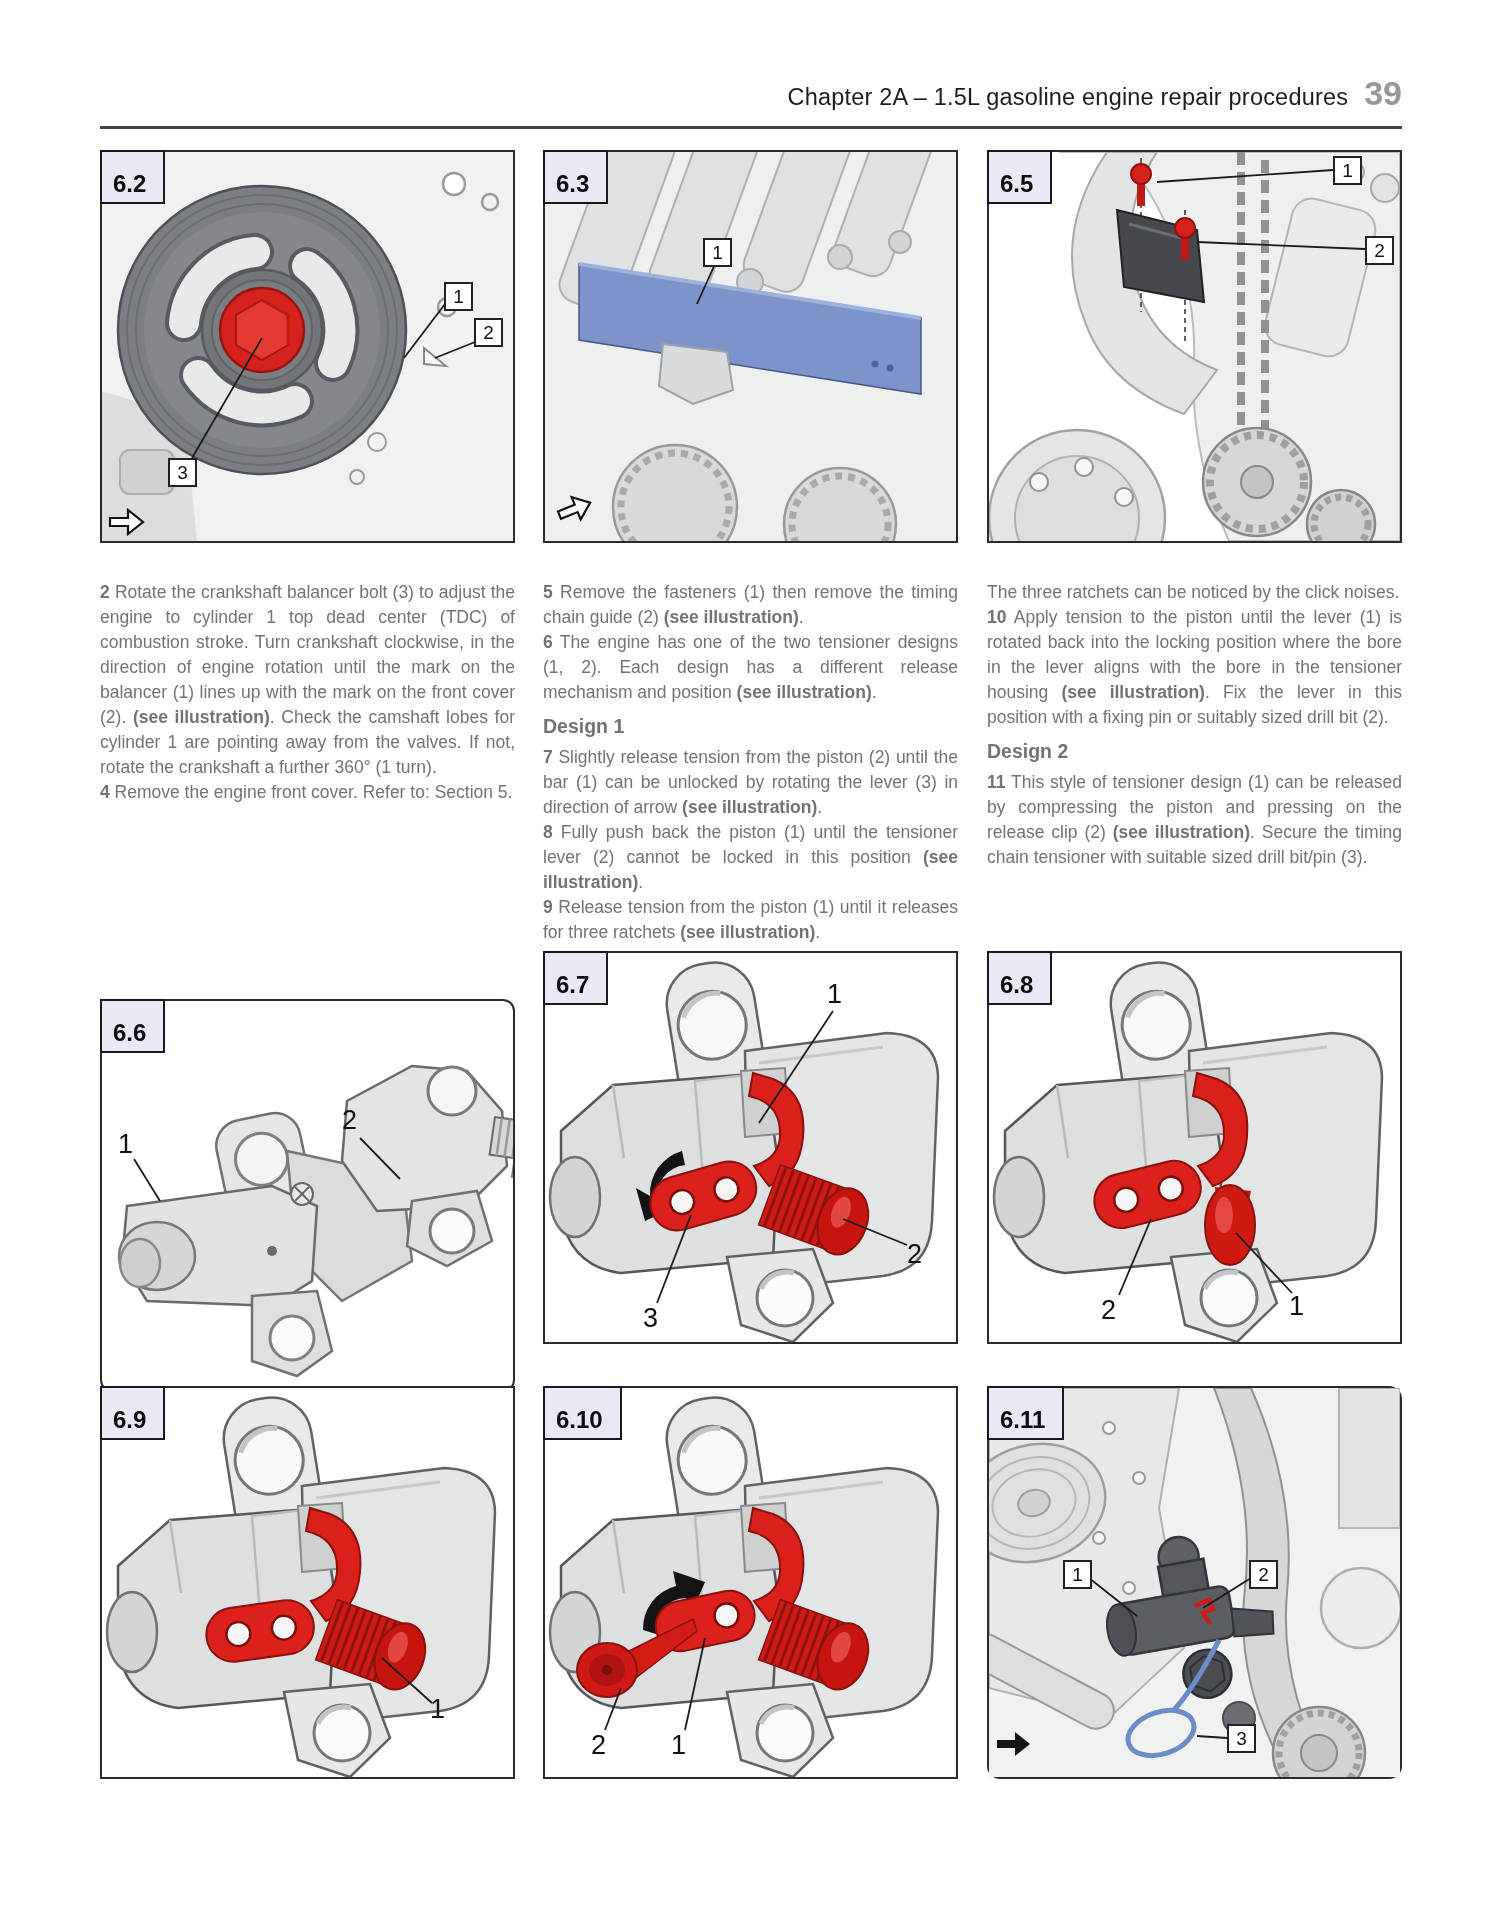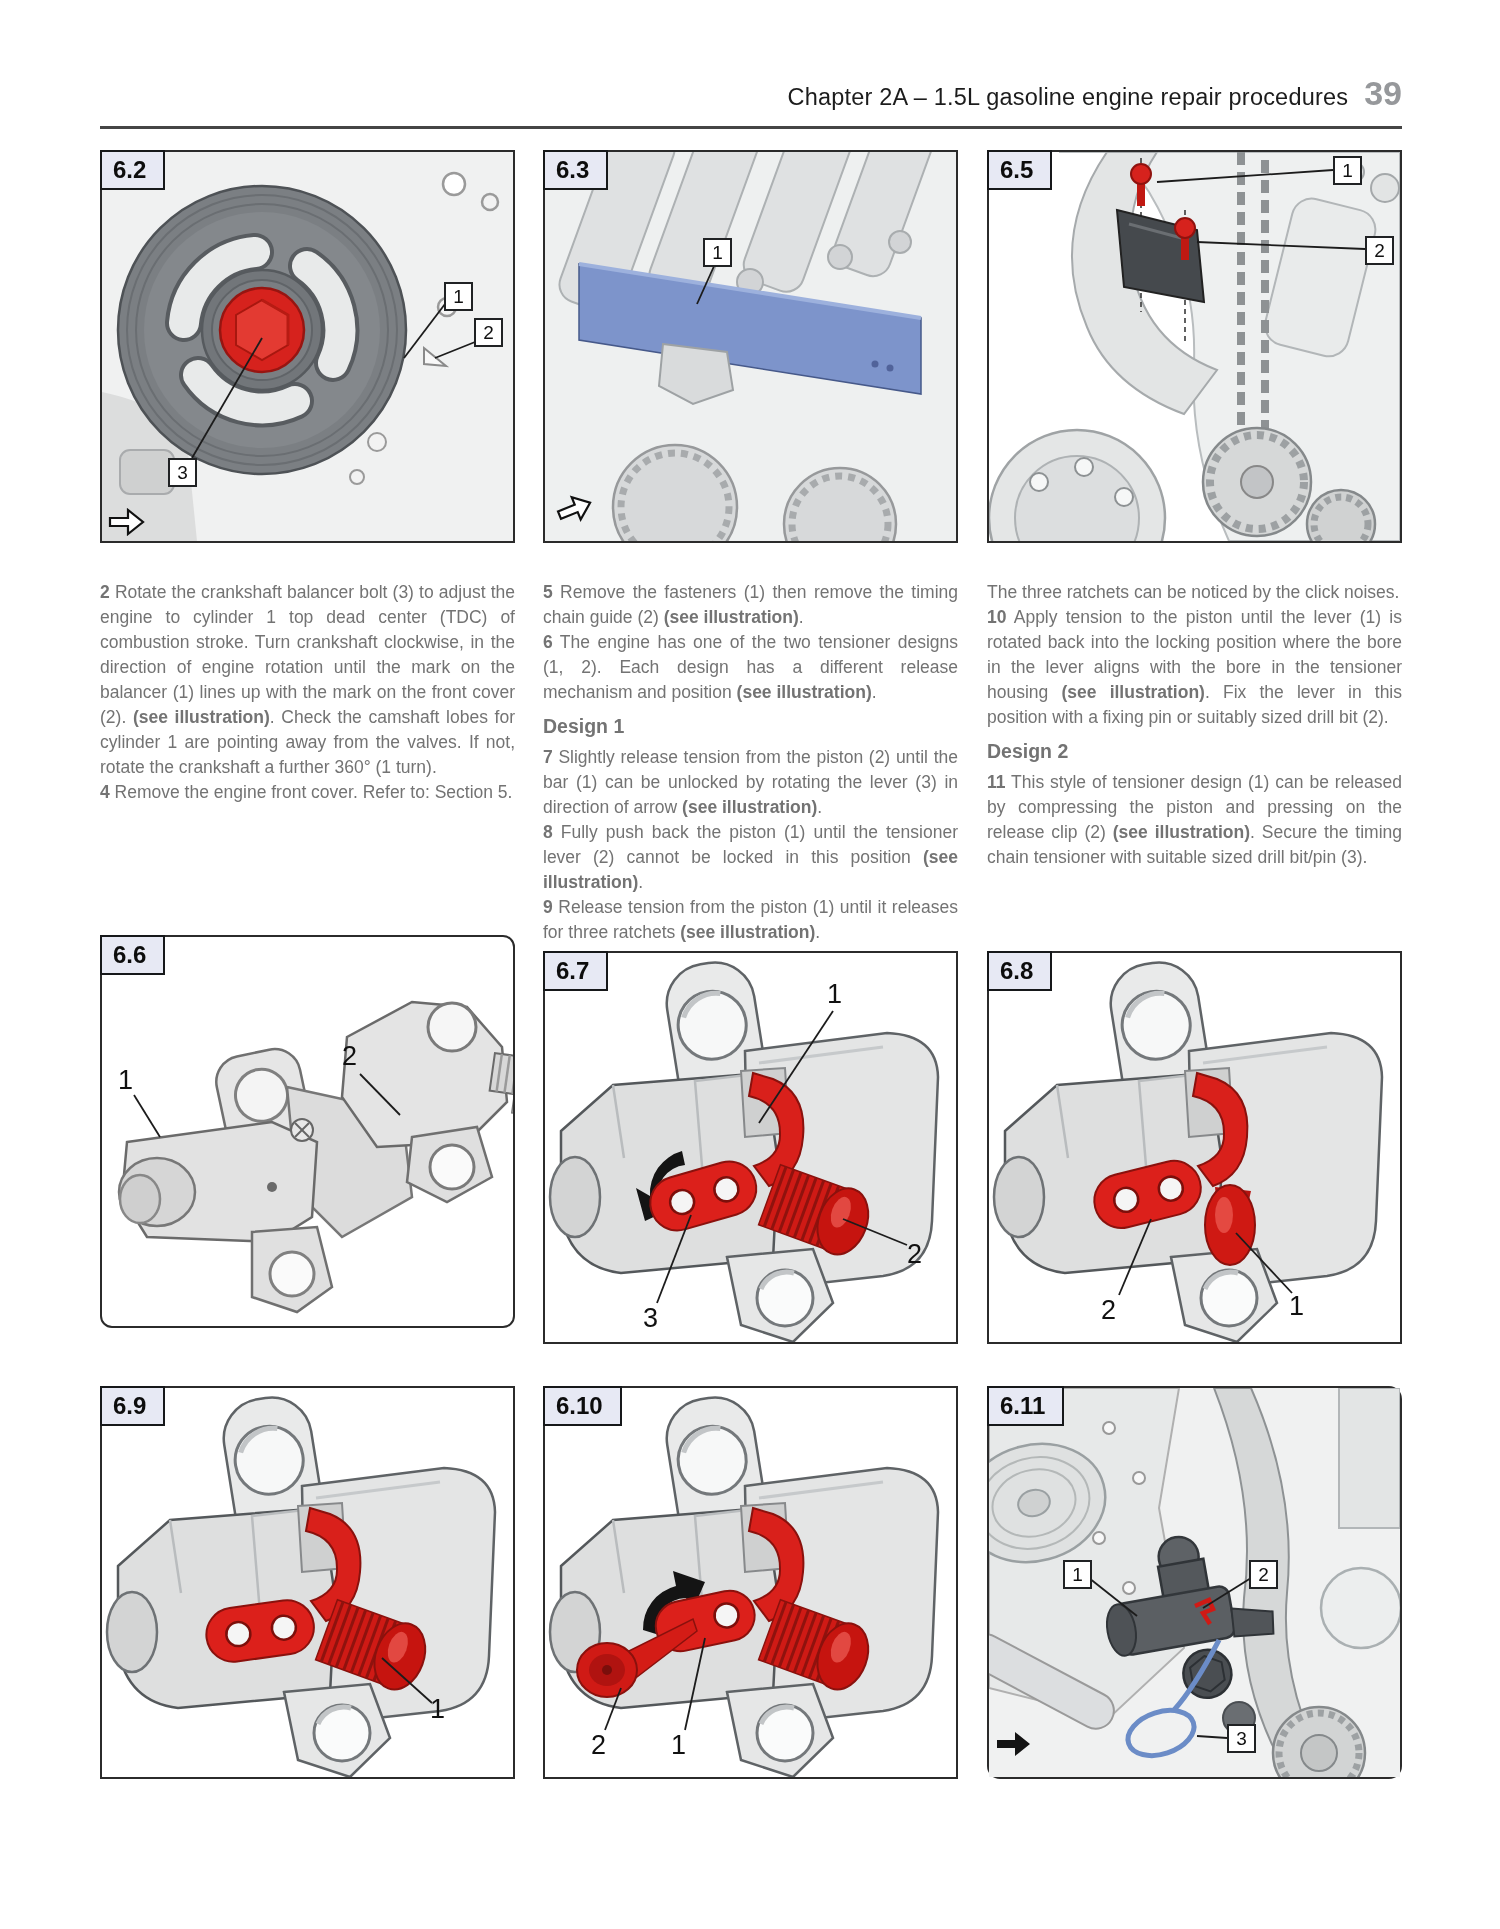--- a/index.html
+++ b/index.html
@@ -7,21 +7,21 @@
         font-family:"Liberation Sans",sans-serif;color:#141414;overflow:hidden;}
   
   .header{position:absolute;top:74px;left:100px;width:1302px;text-align:right;white-space:nowrap;}
   .header .chapter{font-size:23.5px;font-weight:500;color:#1c1c1c;letter-spacing:.2px;text-align:right;}
   .header .pagenum{font-size:34px;font-weight:bold;color:#96989b;margin-left:16px;}
   .rule{position:absolute;top:126px;left:100px;width:1302px;height:3px;background:#454545;}
   
   .fig{position:absolute;width:411px;height:389px;border:2px solid #2b2b2b;background:#fff;}
   .fig svg.art{position:absolute;left:0;top:0;width:411px;height:389px;}
   .figlabel{position:absolute;top:-2px;left:-2px;background:#e7e9f4;border:2.5px solid #16181a;
-            font-size:24px;font-weight:bold;line-height:1;padding:6px 17px 6px 11px;color:#0d0d0d;}
+            font-size:24px;font-weight:bold;line-height:1;padding:20px 17px 6px 11px;color:#0d0d0d;}
   .co{position:absolute;color:#111;}
   .co.boxed{width:25px;height:25px;line-height:25px;text-align:center;background:#fff;
             border:2px solid #202224;font-size:19px;}
   .co.plain{font-size:27px;line-height:1;}
   
   .textcol{position:absolute;top:580px;width:415px;text-align:justify;
            font-size:17.5px;line-height:25px;color:#737373;}
   .textcol p{margin:0;}
   .textcol .design{font-size:19.5px;font-weight:bold;margin:9px 0 6px;text-align:left;}
 </style>
@@ -215,21 +215,21 @@
       <g stroke="#1c1c1c" stroke-width="1.8">
         <line x1="344" y1="18" x2="168" y2="30"></line>
         <line x1="376" y1="97" x2="208" y2="90"></line>
       </g>
     </svg>
     <div class="figlabel">6.5</div>
     <div class="co boxed" style="left:344px;top:4px;">1</div>
     <div class="co boxed" style="left:376px;top:84px;">2</div>
   </div>
 
-  <div class="fig" style="left:100px;top:935px;border-radius:12px;">
+  <div class="fig" style="left:100px;top:999px;border-radius:12px;">
     <svg class="art" viewBox="0 0 411 389">
 
       <g>
         <g transform="rotate(-12 162 170)">
           <rect x="120" y="115" width="85" height="110" rx="26" fill="#e6e6e6" stroke="#707070" stroke-width="2.5"></rect>
           <circle cx="162" cy="158" r="26" fill="#f4f4f4" stroke="#808080" stroke-width="3"></circle>
         </g>
         <polygon points="185,150 300,175 310,260 240,300 195,255" fill="#dcdcdc" stroke="#777" stroke-width="2.5"></polygon>
         <polygon points="25,205 170,185 215,205 210,280 170,305 45,300 20,260" fill="#e2e2e2" stroke="#6a6a6a" stroke-width="2.5"></polygon>
         <ellipse cx="55" cy="255" rx="38" ry="34" fill="#d6d6d6" stroke="#777" stroke-width="2.5"></ellipse>

